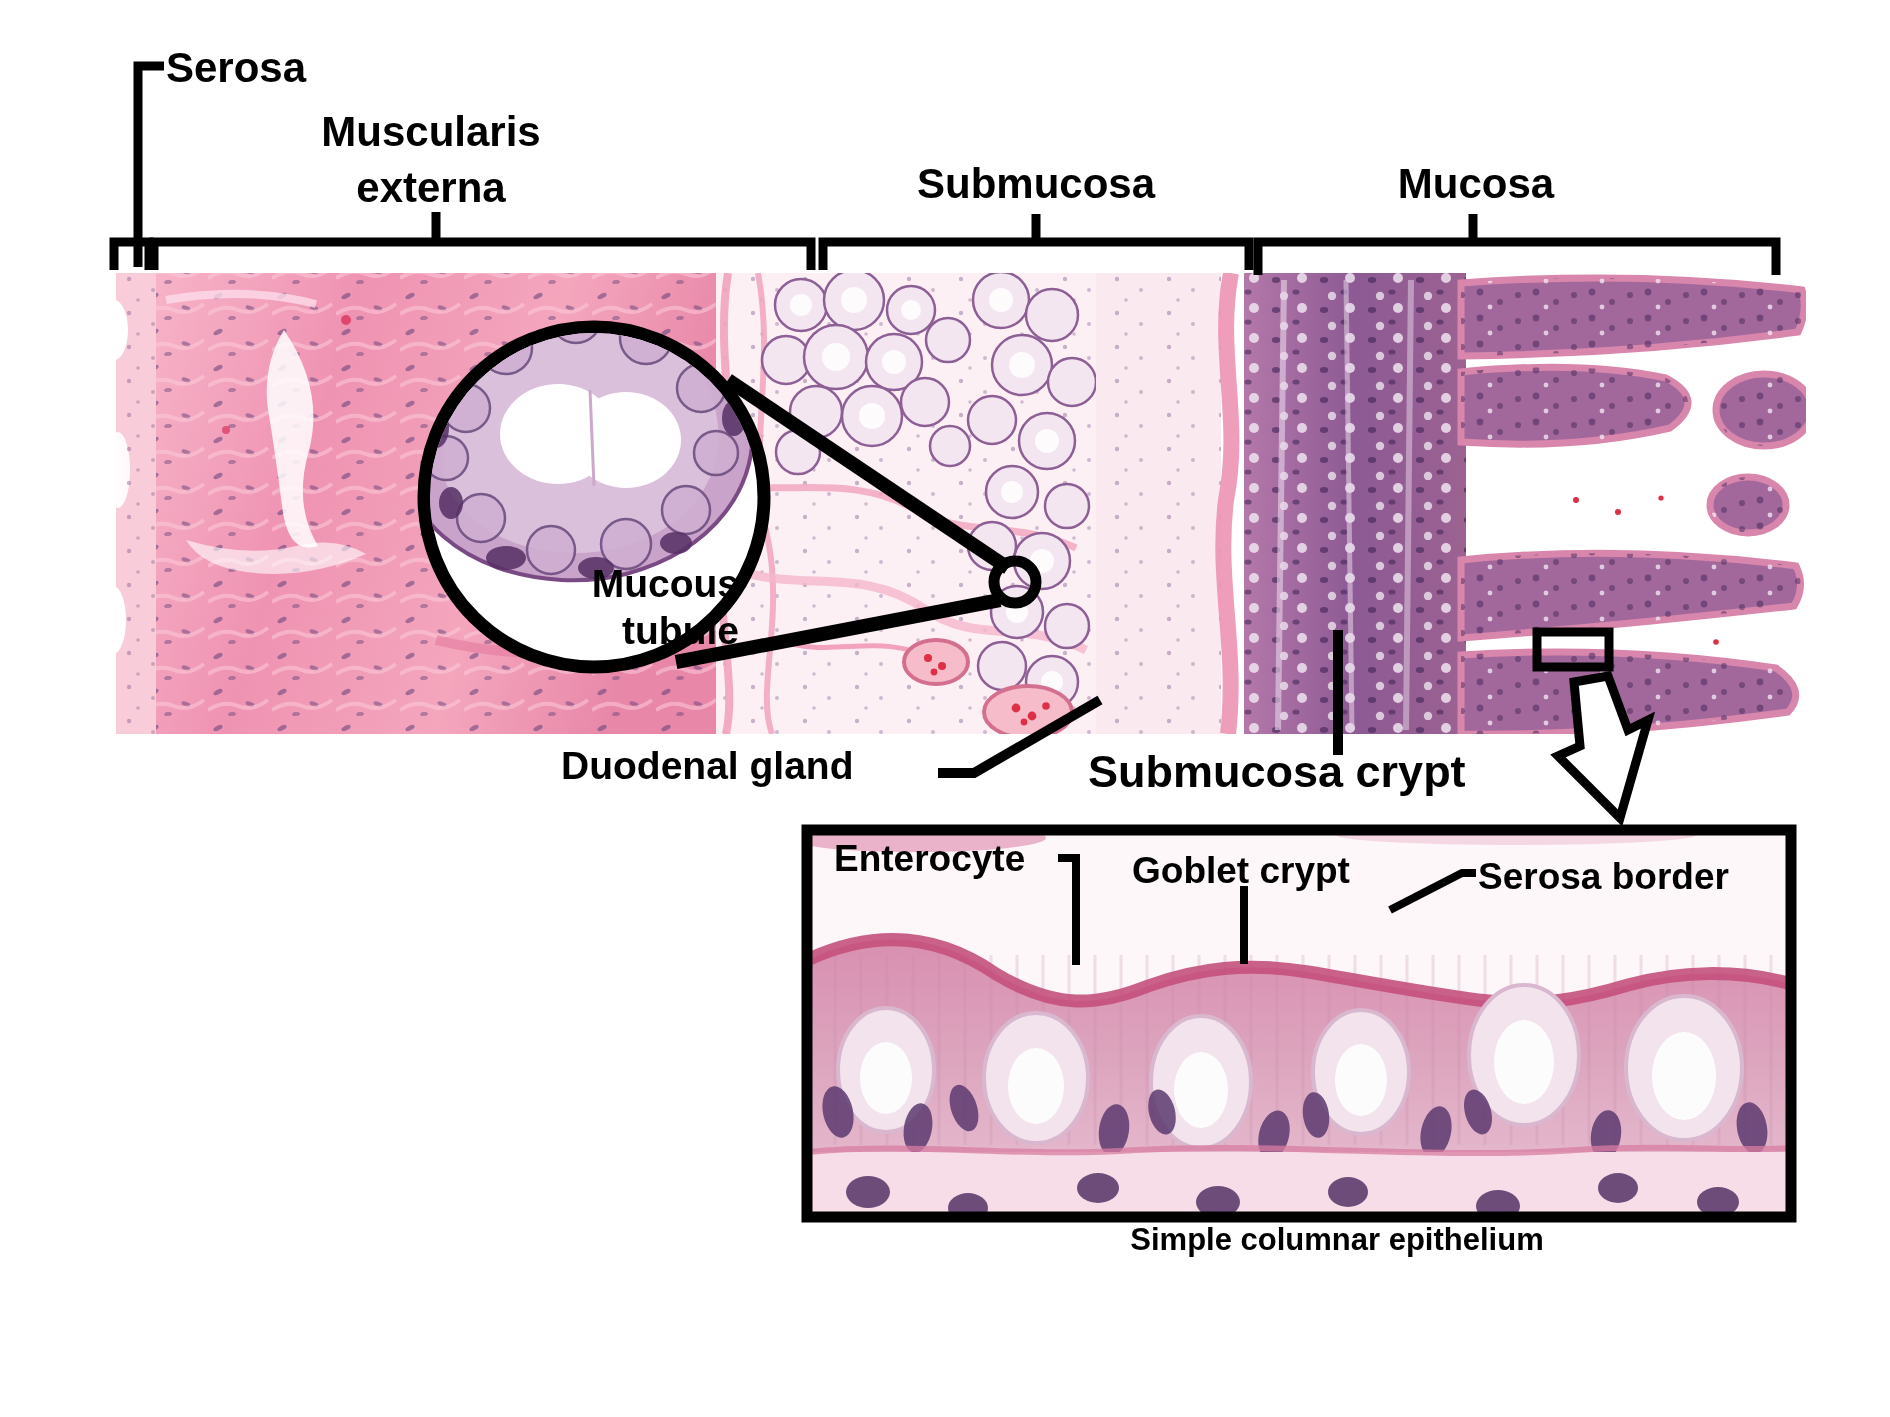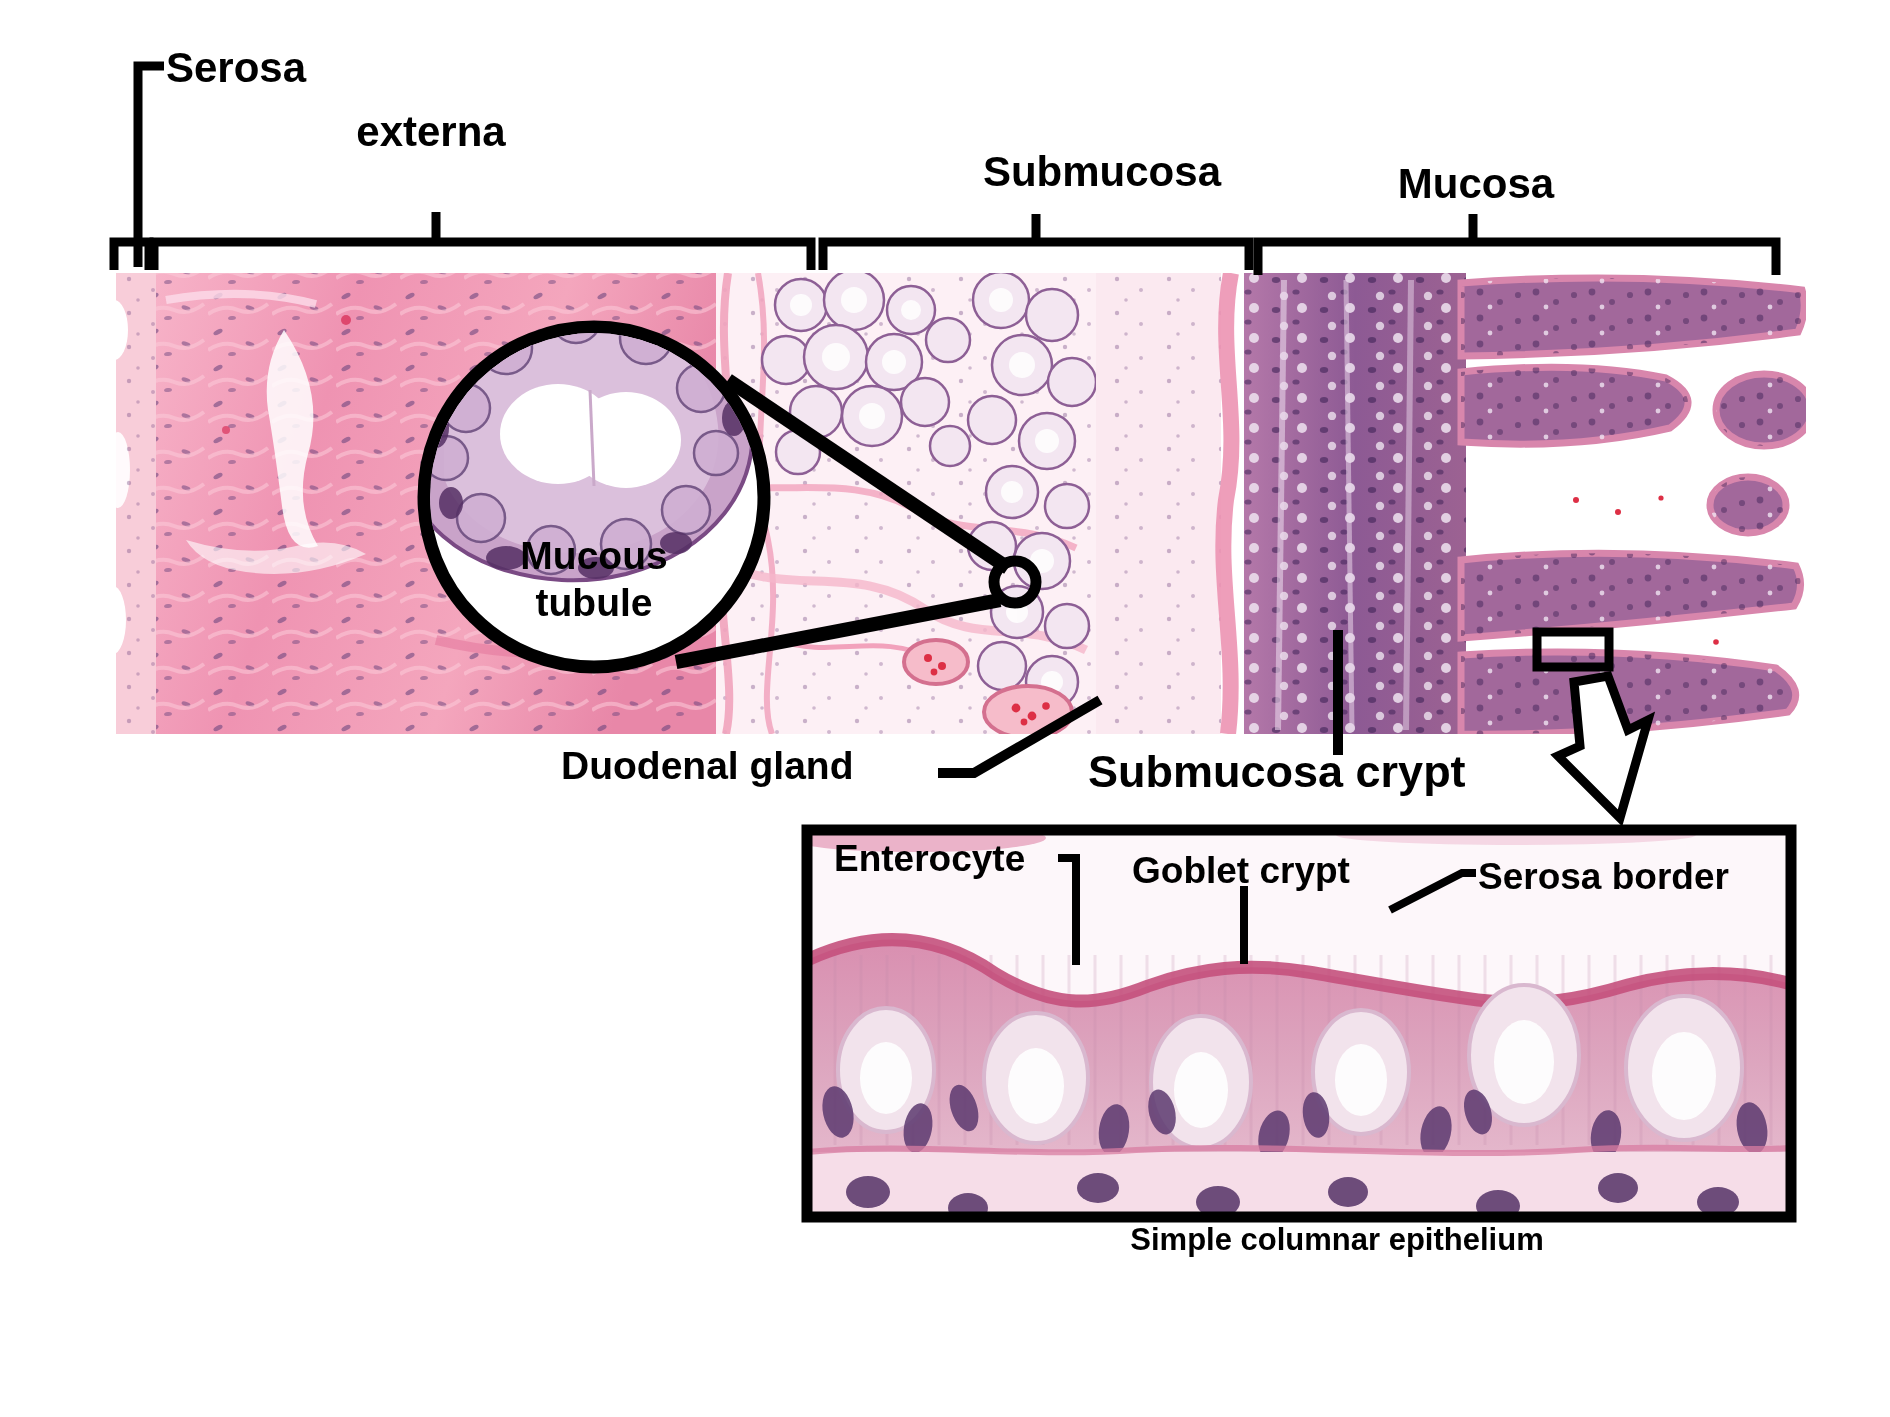--- a/index.html
+++ b/index.html
@@ -9,23 +9,23 @@
     margin-left:16px;
   }
   .art{position:absolute;left:0;top:0;width:1890px;height:1417px;}
   .lbl{
     position:absolute;color:#000;font-weight:bold;white-space:nowrap;
     font-family:"Liberation Sans","DejaVu Sans",sans-serif;
   }
   .lbl.center{text-align:center;white-space:normal;}
   #serosa-label{left:150px;top:44px;font-size:42px;}
   #muscularis-label{left:215px;top:104px;width:400px;font-size:42px;line-height:56px;}
-  #submucosa-label{left:835px;top:148px;width:370px;font-size:42px;text-align:right;}
+  #submucosa-label{left:835px;top:160px;width:370px;font-size:42px;}
   #mucosa-label{left:1275px;top:160px;width:370px;font-size:42px;}
-  #mucous-tubule-label{left:433px;top:532px;width:290px;font-size:39px;line-height:47px;}
+  #mucous-tubule-label{left:433px;top:560px;width:290px;font-size:39px;line-height:47px;text-align:right;}
   #duodenal-gland-label{left:545px;top:744px;font-size:39px;}
   #intestinal-crypt-label{left:1072px;top:746px;font-size:45px;}
   #enterocyte-label{left:818px;top:838px;font-size:37px;}
   #goblet-cell-label{left:1116px;top:850px;font-size:37px;}
   #brush-border-label{left:1462px;top:856px;font-size:37px;}
   #epithelium-caption{left:971px;top:1222px;width:700px;font-size:31px;}
 </style>
 </head>
 <body>
 
@@ -345,20 +345,21 @@
         <path d="M1042,858 L1060,858 L1060,965"></path>
         <line x1="1228" y1="886" x2="1228" y2="964"></line>
         <path d="M1374,910 L1446,873 L1460,873"></path>
       </g>
     </g>
   </svg>
 
   <div class="lbl" id="serosa-label">Serosa</div>
 
   <div class="lbl center" id="muscularis-label">
+    <div>Muscularis</div>
     <div>externa</div>
   </div>
 
   <div class="lbl center" id="submucosa-label">Submucosa</div>
 
   <div class="lbl center" id="mucosa-label">Mucosa</div>
 
   <div class="lbl center" id="mucous-tubule-label">
     <div>Mucous</div>
     <div>tubule</div>

